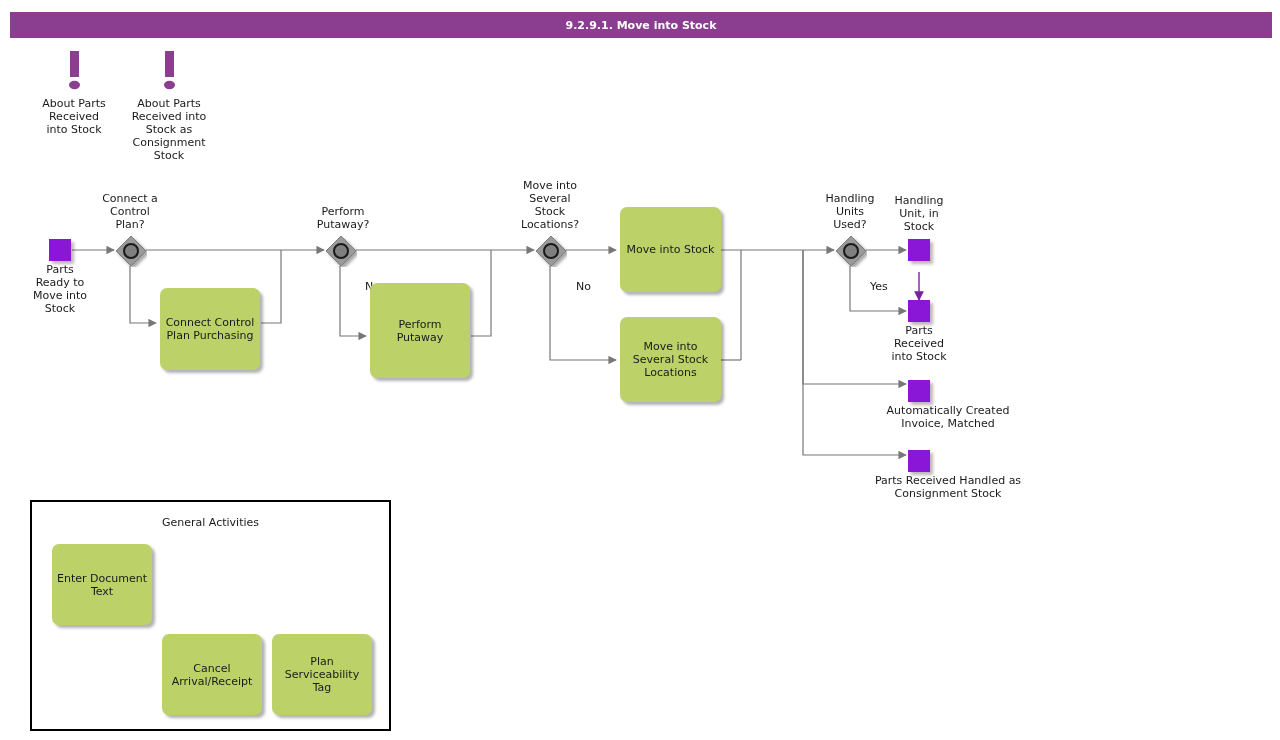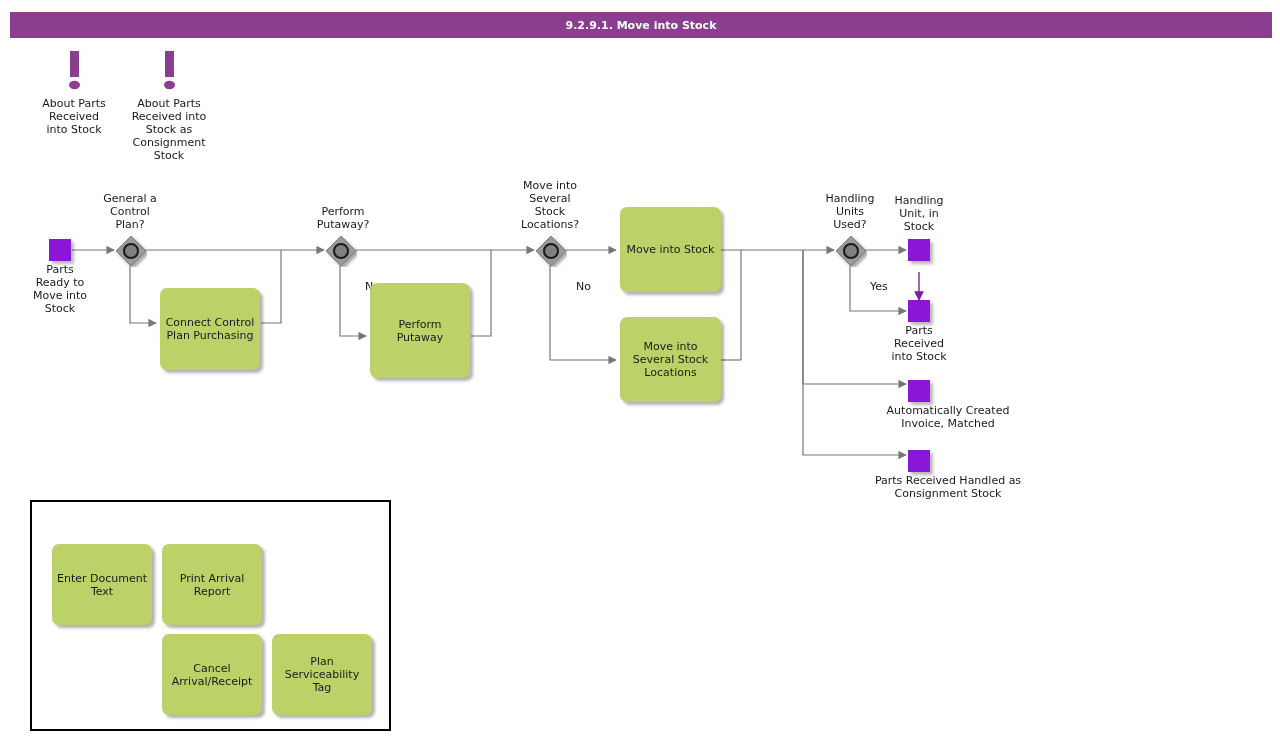--- a/index.html
+++ b/index.html
@@ -215,21 +215,21 @@
 Ready to
 Move into
 Stock</div>
 
 <div class="gateway" style="left:115px; top:235px;">
   <svg width="32" height="32" viewBox="0 0 32 32">
     <polygon points="16,1 31,16 16,31 1,16" fill="#9A9A9A" stroke="#7d7d7d" stroke-width="1" filter="url(#soft-shadow)"></polygon>
     <circle cx="16" cy="16" r="7" fill="#808080" stroke="#1a1a1a" stroke-width="2"></circle>
   </svg>
 </div>
-<div class="label" style="left:89px; top:192px; width:82px;">General a
+<div class="label" style="left:89px; top:192px; width:82px;">Connect a
 Control
 Plan?</div>
 
 <div class="task" style="left:160px; top:288px; width:100px; height:82px;">Connect Control
 Plan Purchasing</div>
 
 <div class="gateway" style="left:325px; top:235px;">
   <svg width="32" height="32" viewBox="0 0 32 32">
     <polygon points="16,1 31,16 16,31 1,16" fill="#9A9A9A" stroke="#7d7d7d" stroke-width="1" filter="url(#soft-shadow)"></polygon>
     <circle cx="16" cy="16" r="7" fill="#808080" stroke="#1a1a1a" stroke-width="2"></circle>
@@ -283,24 +283,23 @@
 
 <div class="event-square" style="left:908px; top:380px;"></div>
 <div class="label" style="left:838px; top:404px; width:220px;">Automatically Created
 Invoice, Matched</div>
 
 <div class="event-square" style="left:908px; top:450px;"></div>
 <div class="label" style="left:828px; top:474px; width:240px;">Parts Received Handled as
 Consignment Stock</div>
 
 <div id="general-activities">
+  <div class="group-title">General Activities</div>
 
   <div class="task" style="left:20px; top:42px; width:100px; height:81px;">Enter Document
 Text</div>
-  <div class="task" style="left:130px; top:42px; width:100px; height:81px;">Print Arrival
-Report</div>
 
   <div class="task" style="left:130px; top:132px; width:100px; height:81px;">Cancel
 Arrival/Receipt</div>
   <div class="task" style="left:240px; top:132px; width:100px; height:81px;">Plan
 Serviceability
 Tag</div>
 </div>
 
 </body></html>

